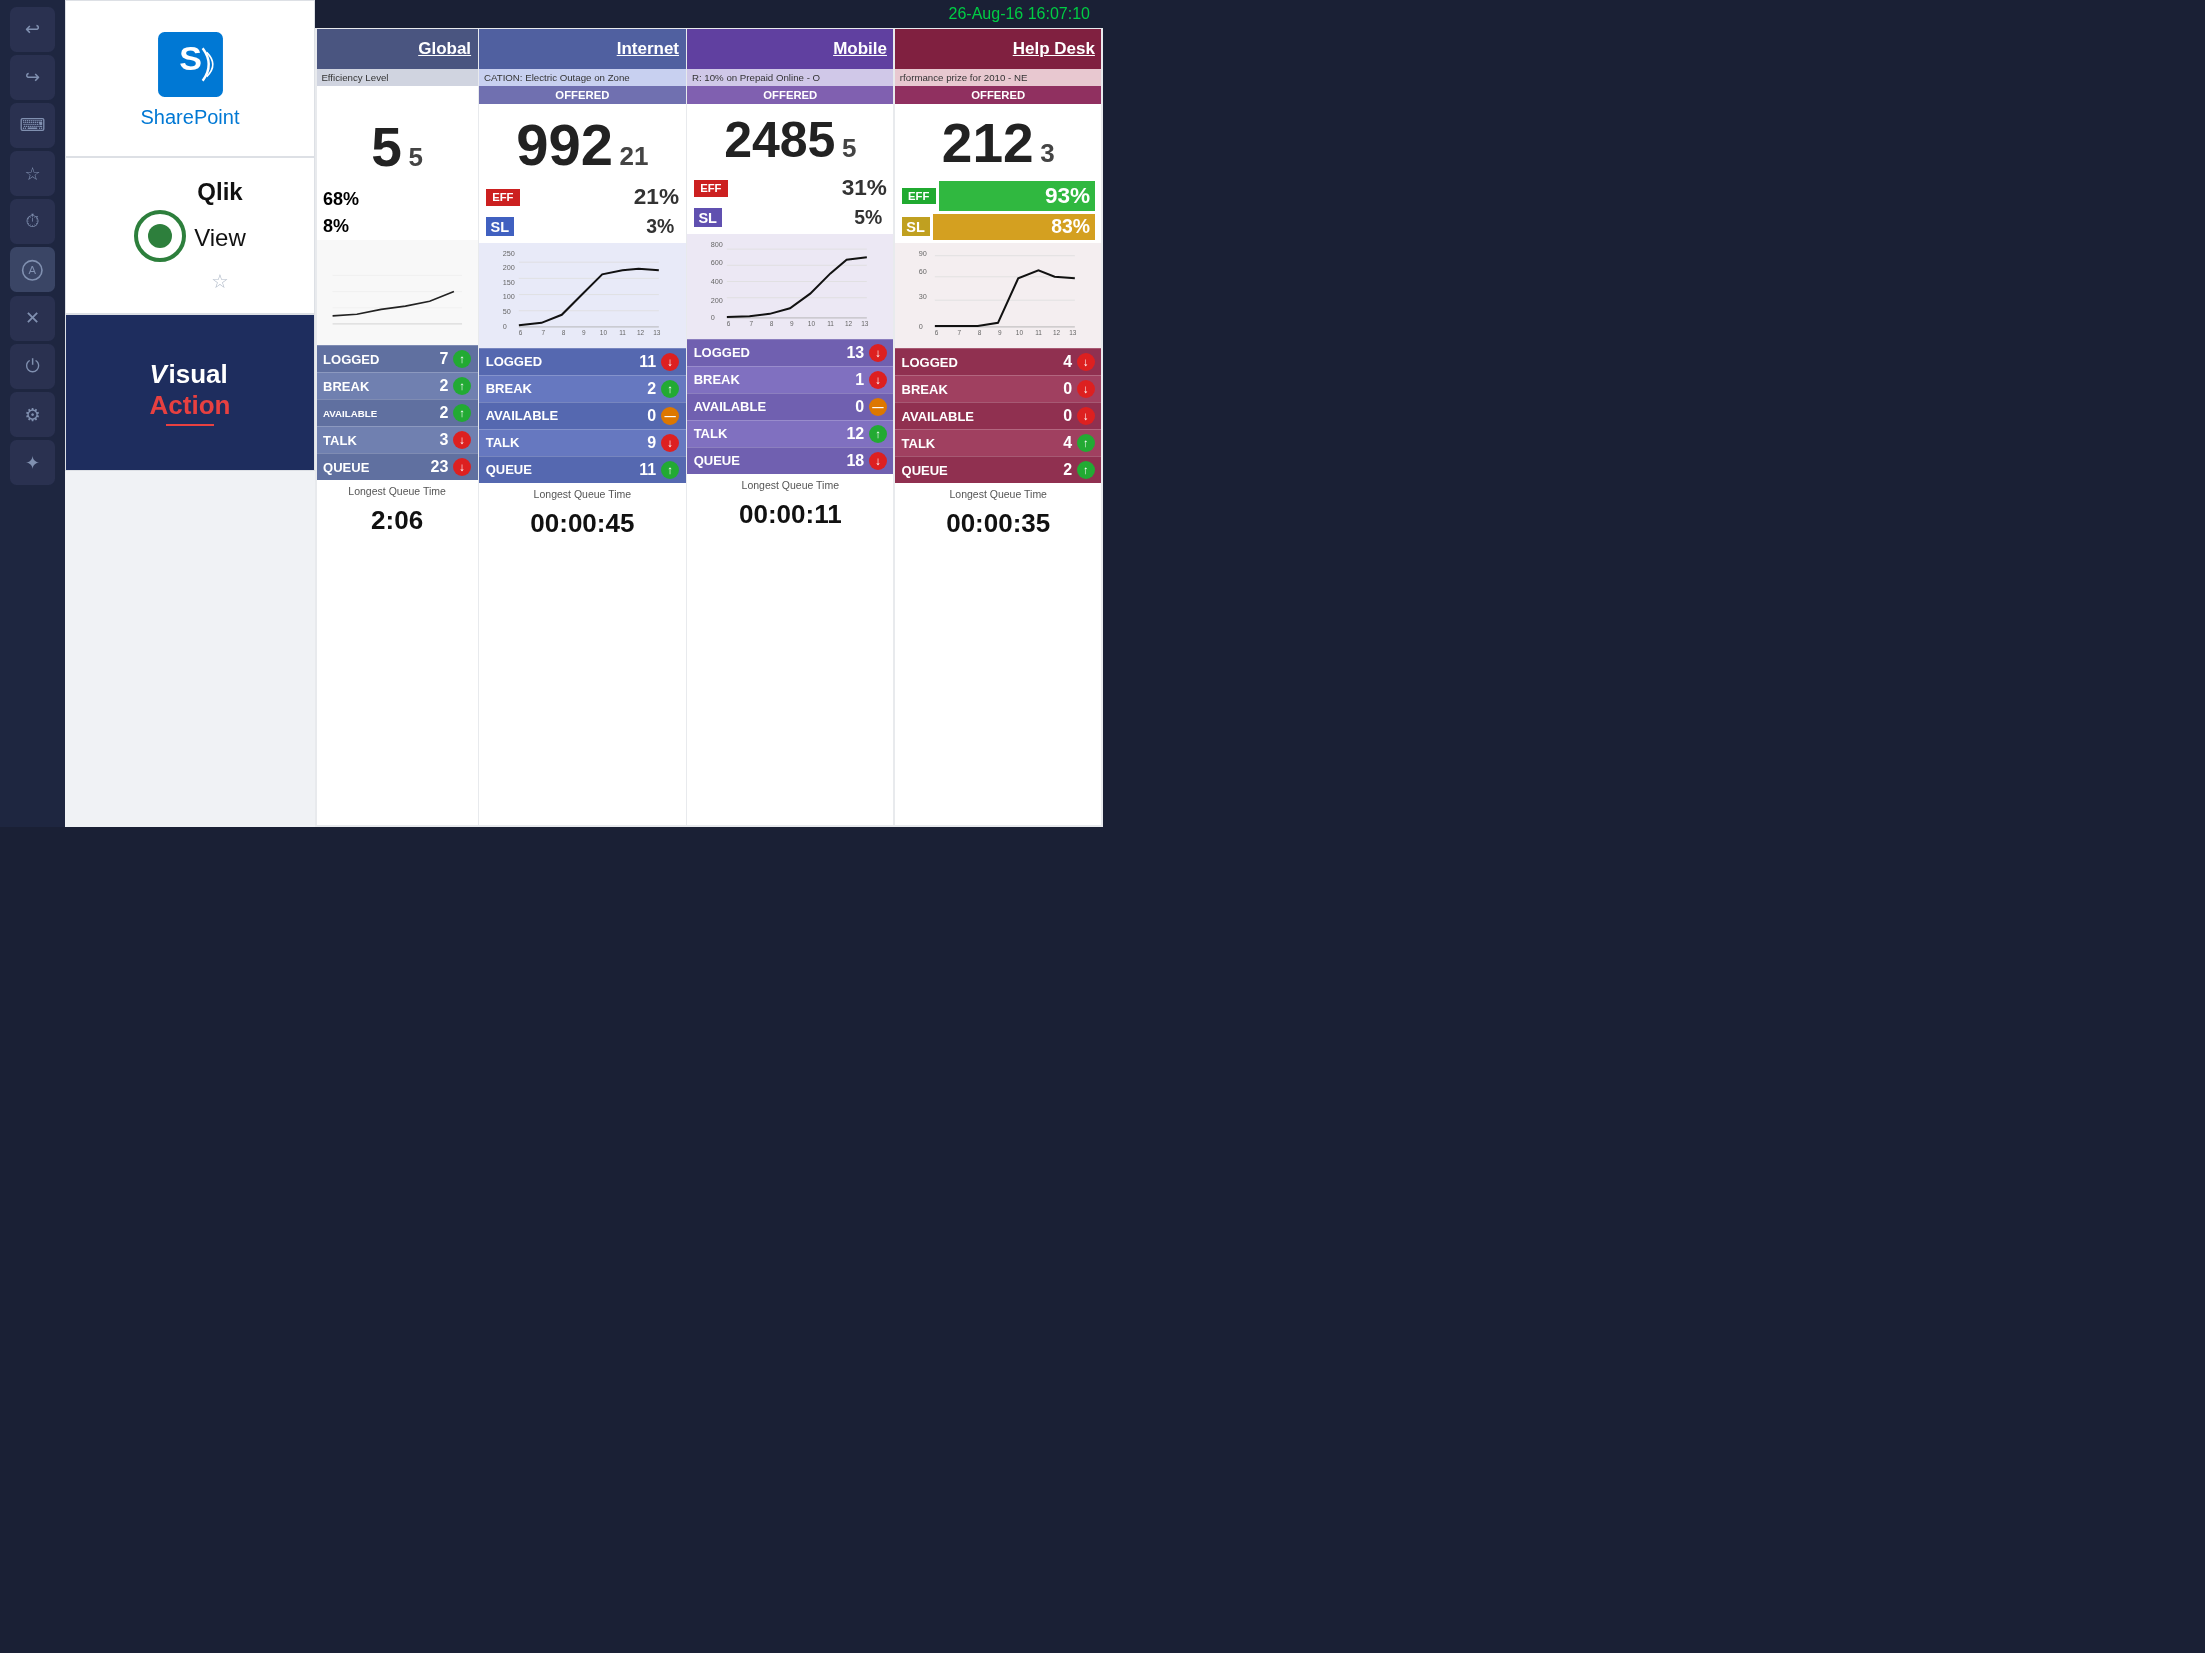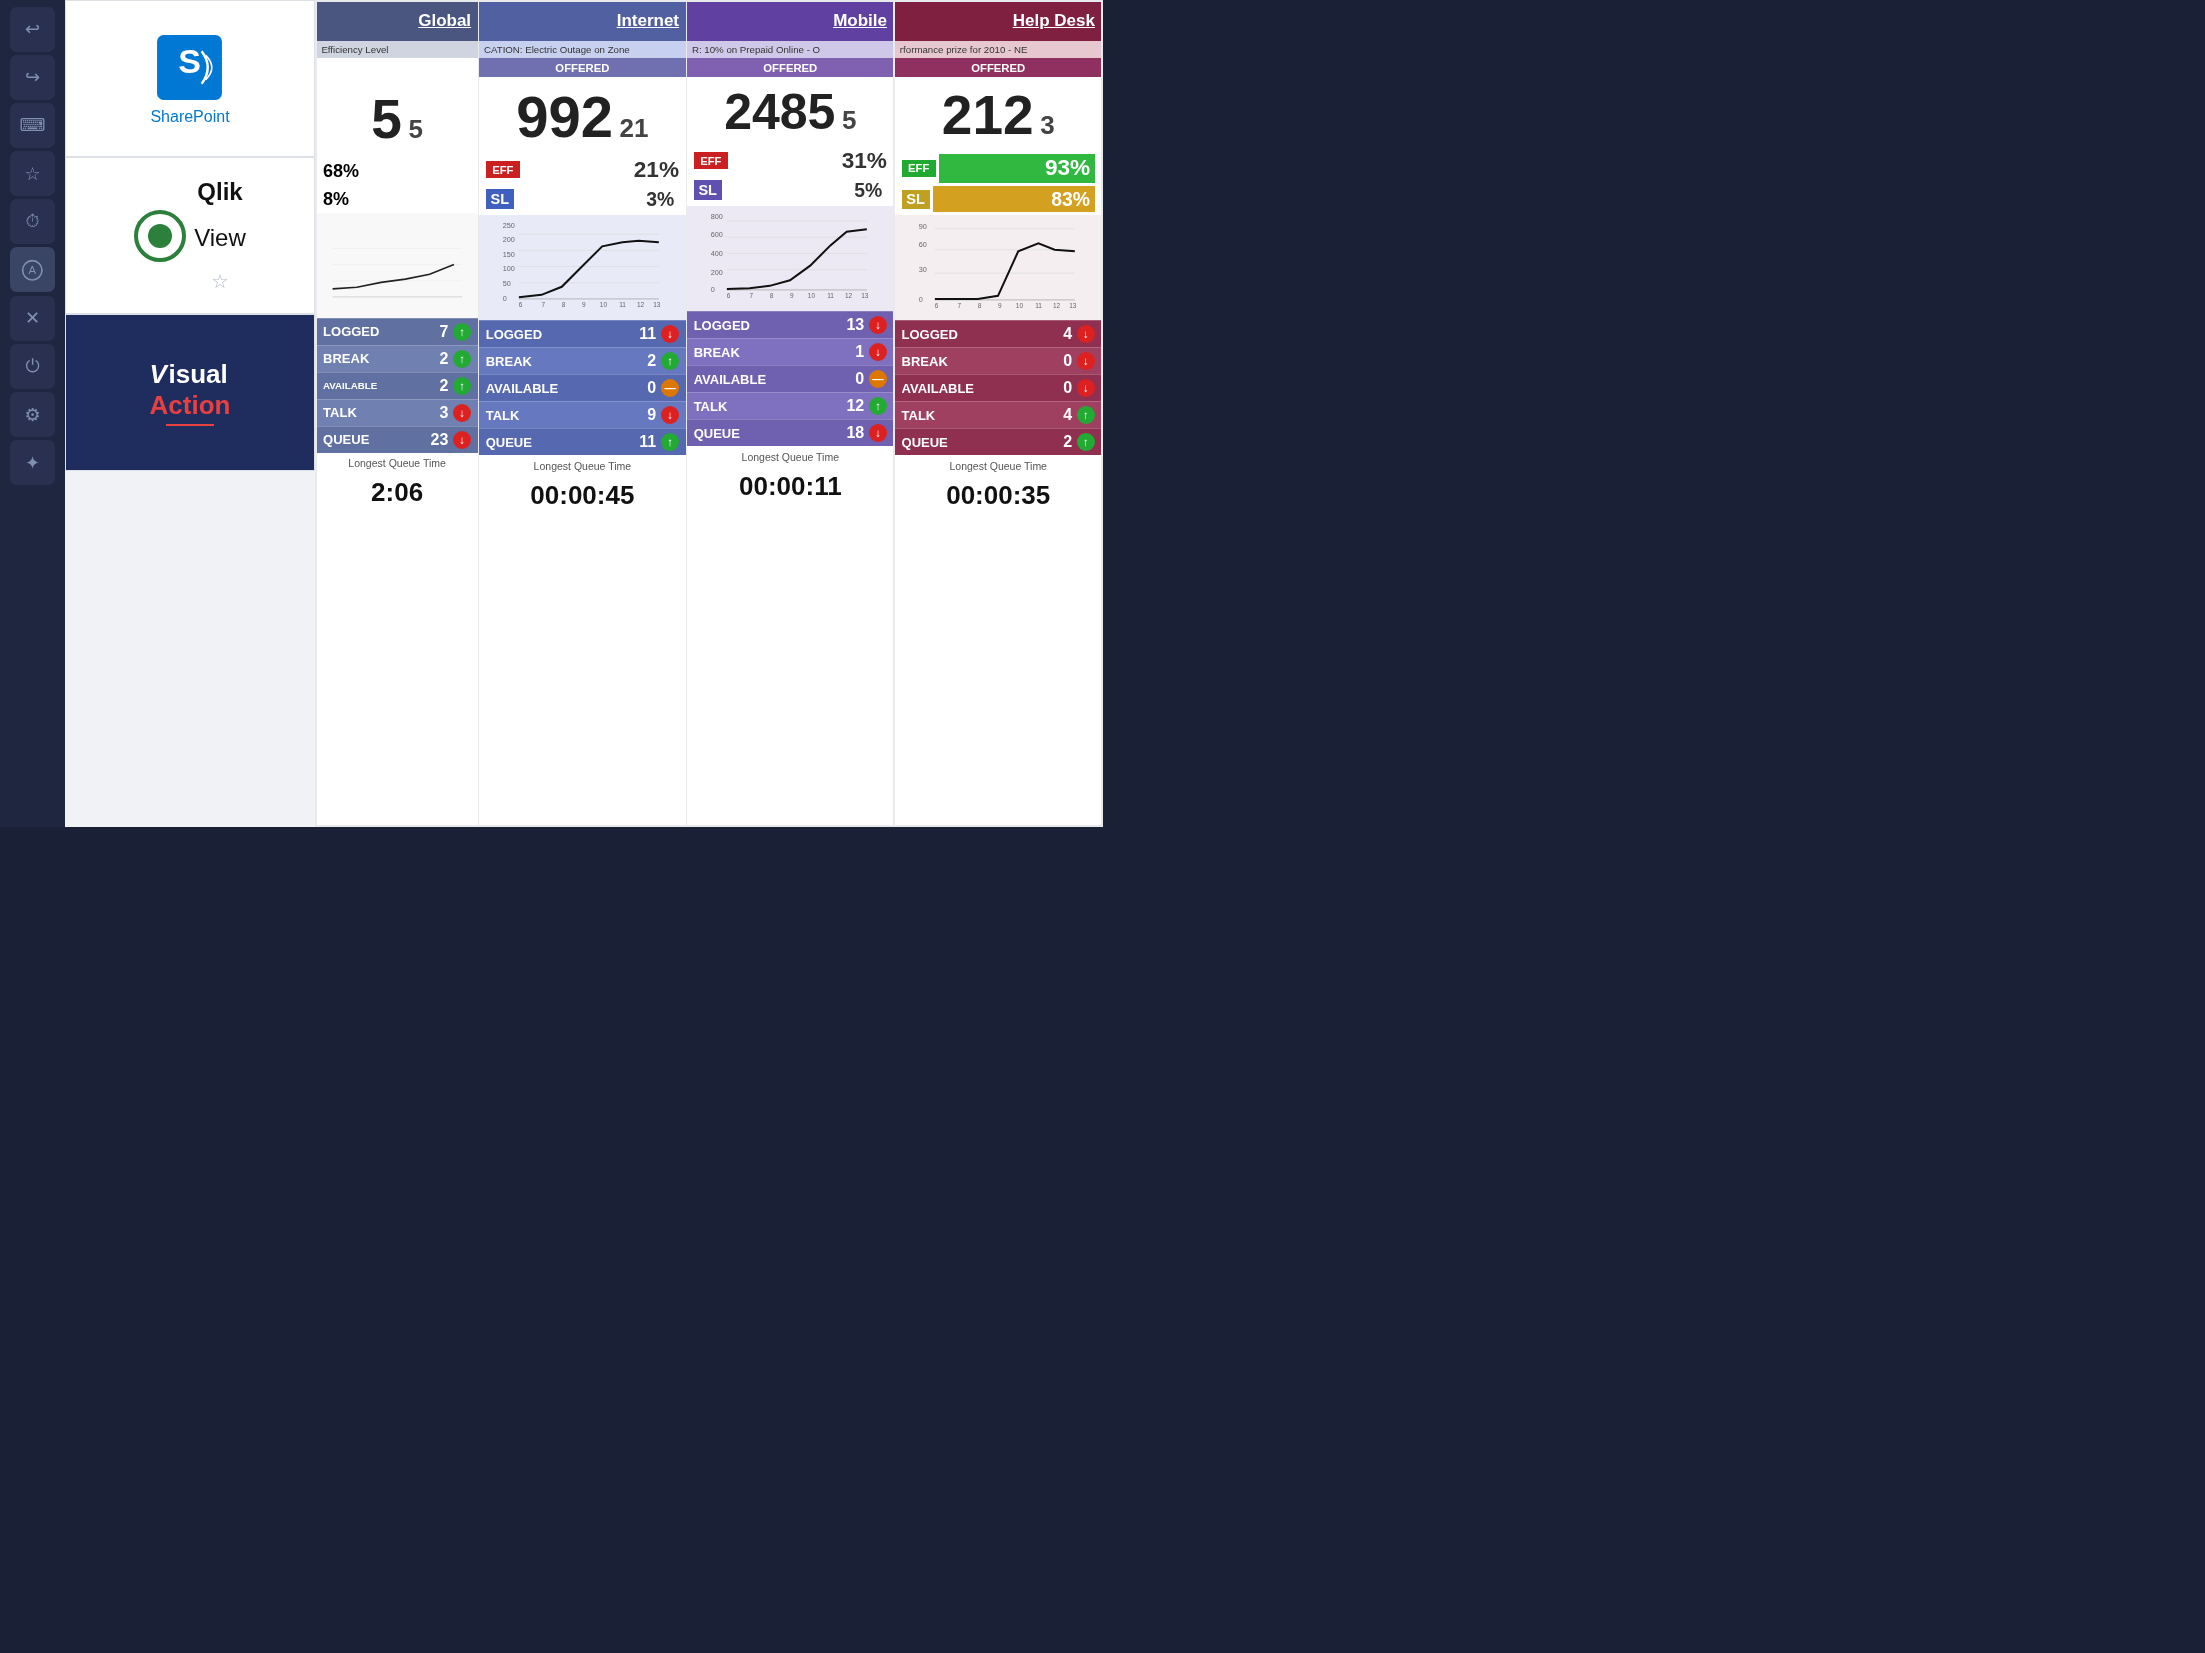--- a/index.html
+++ b/index.html
@@ -296,21 +296,21 @@
 <div class="apps-panel">
 
   <div class="app-tile" style="height:157px;">
     <div class="app-tile-inner">
       <svg width="73" height="73" viewBox="0 0 90 90">
         <rect x="5" y="5" width="80" height="80" rx="8" fill="#0078d4"></rect>
         <text x="45" y="52" text-anchor="middle" font-size="42" font-weight="bold" fill="white">S</text>
         <path d="M60 25 Q75 45 60 65" stroke="white" stroke-width="3" fill="none"></path>
         <path d="M65 30 Q80 45 65 60" stroke="white" stroke-width="2" fill="none"></path>
       </svg>
-      <span style="font-size:16px;color:#0078d4;font-weight:500;">SharePoint</span>
+      <span style="font-size:20px;color:#0078d4;font-weight:500;">SharePoint</span>
     </div>
   </div>
 
   <div class="app-tile" style="height:157px;">
     <div class="app-tile-inner" style="flex-direction:row;gap:8px;">
       <div style="display:flex;flex-direction:column;align-items:center;gap:3.2px;">
         <div style="width:52px;height:52px;border:4.8px solid #2d7f3c;border-radius:50%;display:flex;align-items:center;justify-content:center;">
           <div style="width:24px;height:24px;background:#2d7f3c;border-radius:50%;"></div>
         </div>
       </div>
@@ -334,20 +334,23 @@
         <div style="font-size:26px;font-weight:bold;color:#e84040;">Action</div>
         <div style="width:60%;height:2.4px;background:#e84040;margin:3.2px auto 0;"></div>
       </div>
     </div>
   </div>
 
 
 </div>
 
 <div class="dashboard">
+  <div class="top-bar">
+    <span>26-Aug-16 16:07:10</span>
+  </div>
 
   <div class="columns">
 
     <div class="col" style="max-width:161px;">
       <div class="col-header global">
         <span>Global</span>
       </div>
       <div class="ticker global">
         <span>Efficiency Level</span>
       </div>

